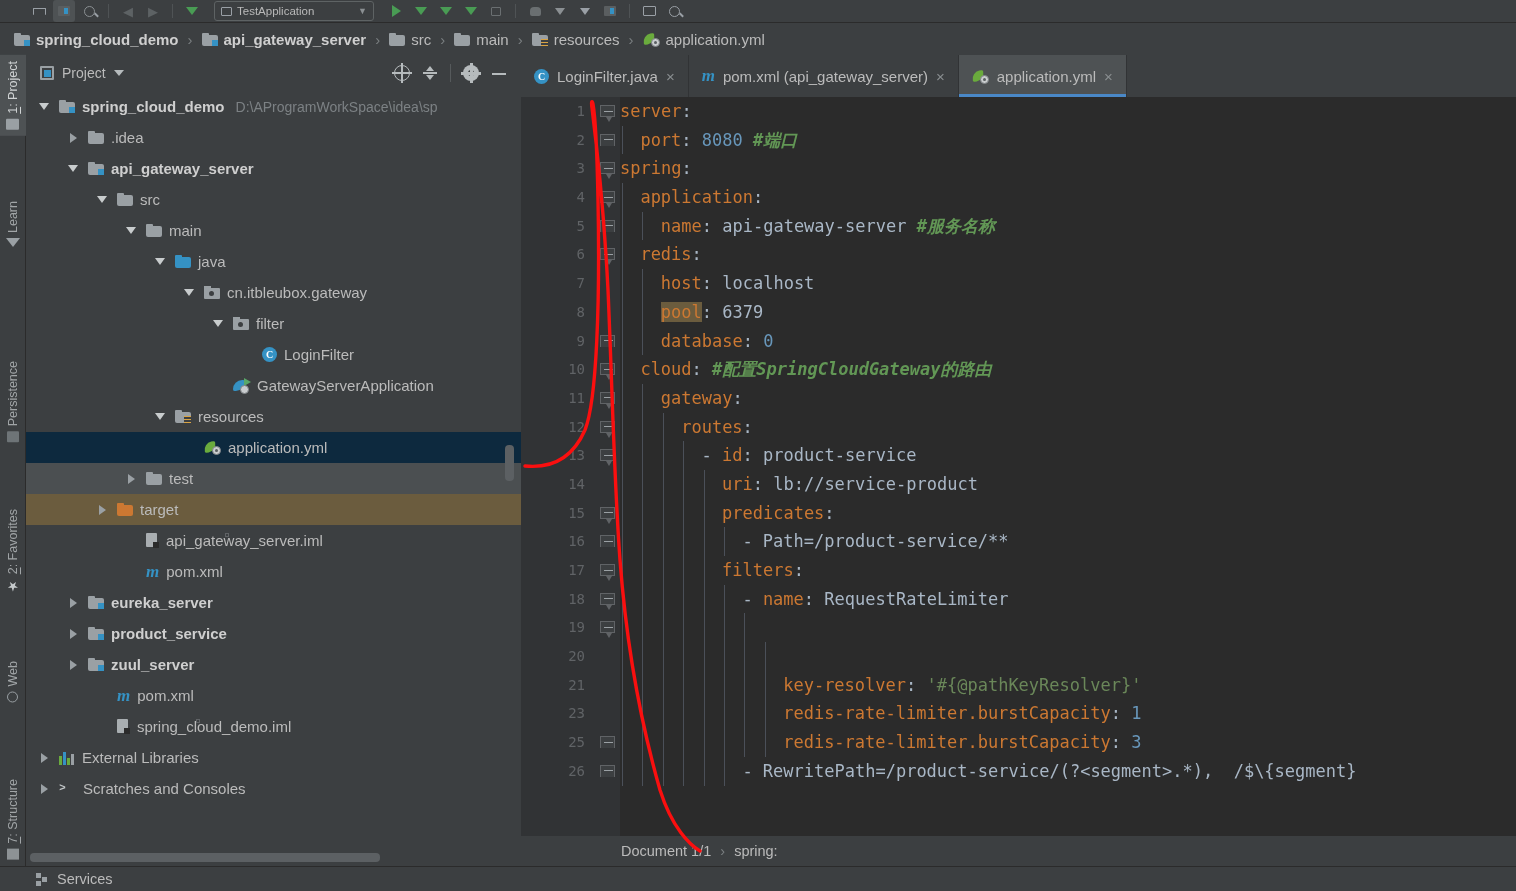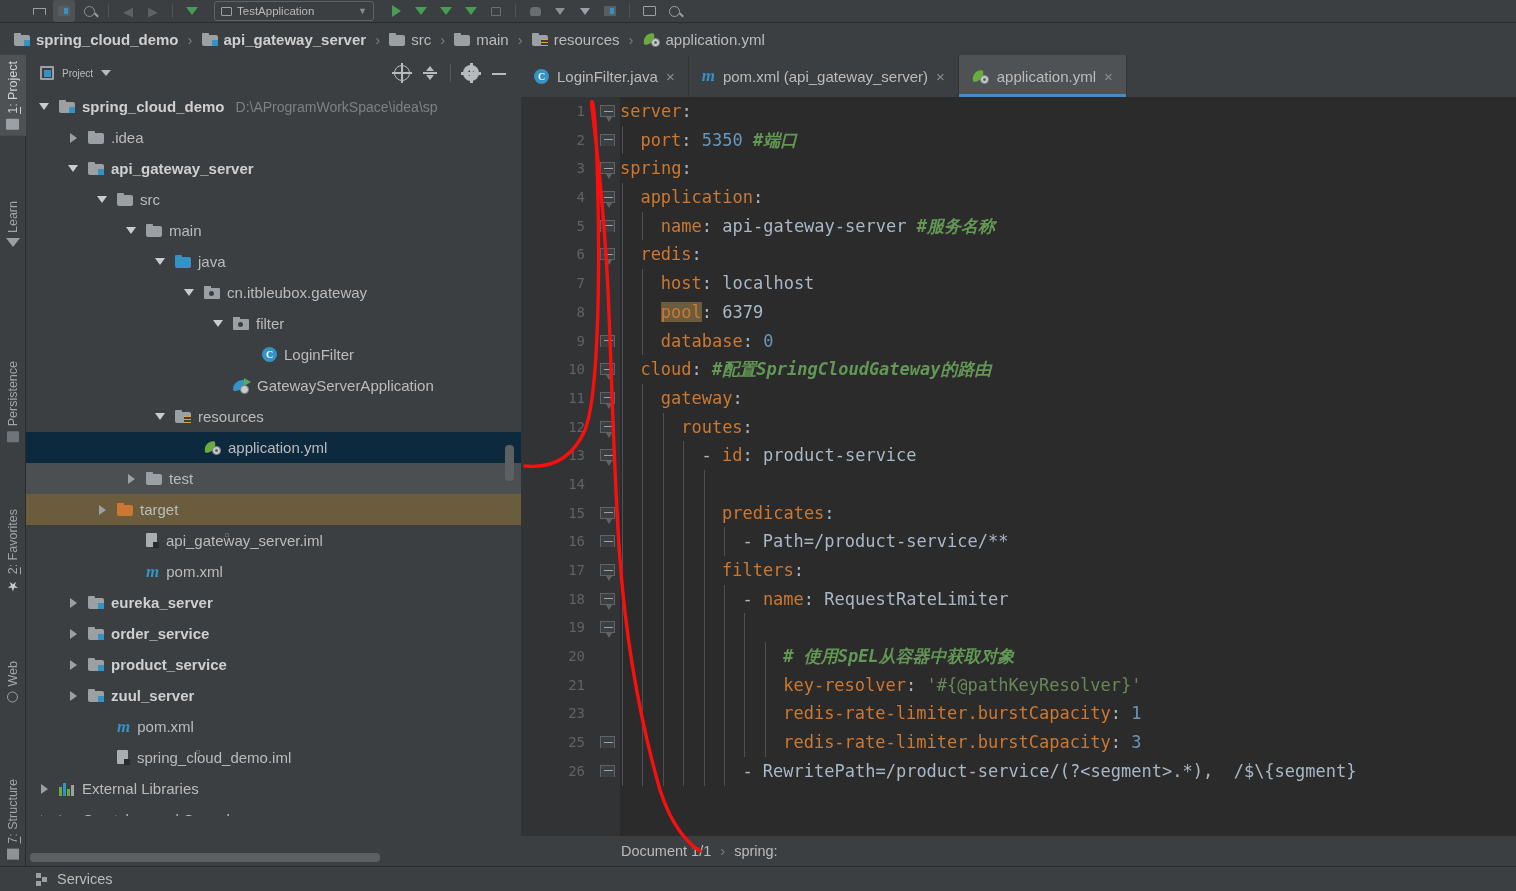--- a/index.html
+++ b/index.html
@@ -128,21 +128,21 @@
 
   
   .project {
     position: absolute; left: 26px; top: 55px; width: 495px; height: 797px;
     background: #3c3f41;
   }
   .proj-header {
     height: 36px; display: flex; align-items: center; padding: 0 8px 0 14px; gap: 8px;
     background: #3c3f41;
   }
-  .proj-title { color: #bbbbbb; font-size: 10px; }
+  .proj-title { color: #bbbbbb; font-size: 14px; }
   .caret-dn { width:0;height:0;border-top:6px solid #b6bbbd;border-left:5px solid transparent;border-right:5px solid transparent; }
   .proj-actions { margin-left: auto; display: flex; align-items: center; gap: 12px; padding-right: 6px; }
   .vsep { width:1px; height:18px; background:#565a5c; }
 
   .tree { position: absolute; left: 0; top: 36px; width: 495px; height: 725px; background: #3c3f41; overflow: hidden; }
   .trow {
     height: 31px; display: flex; align-items: center; gap: 7px;
     color: #bbbbbb; font-size: 15px; white-space: nowrap; padding-right: 6px;
   }
   .trow.sel { background: #0d293e; }
@@ -556,31 +556,20 @@
         </div>
         <div class="trow bold" style="padding-left: 39px;">
           <span class="tarrow">
             <i class="r"></i>
           </span>
           <span class="ico ico-folder module">
             <i class="tab"></i>
             <i class="body"></i>
             <i class="badge"></i>
           </span>
-          <span class="tlabel">order_service</span>
-        </div>
-        <div class="trow bold" style="padding-left: 39px;">
-          <span class="tarrow">
-            <i class="r"></i>
-          </span>
-          <span class="ico ico-folder module">
-            <i class="tab"></i>
-            <i class="body"></i>
-            <i class="badge"></i>
-          </span>
           <span class="tlabel">product_service</span>
         </div>
         <div class="trow bold" style="padding-left: 39px;">
           <span class="tarrow">
             <i class="r"></i>
           </span>
           <span class="ico ico-folder module">
             <i class="tab"></i>
             <i class="body"></i>
             <i class="badge"></i>
@@ -660,21 +649,21 @@
               <i class="mid"></i>
             </span>
             <span class="code" style="padding-left: 0px;"><span class="k">server</span><span class="v">:</span></span>
           </div>
           <div class="line">
             <span class="lnum">2</span>
             <span class="fold end" style="top: 8px;">
               <i class="mid"></i>
             </span>
             <span class="indent-guide" style="left: 101.04px; top: 0px; height: 28.7px;"></span>
-            <span class="code" style="padding-left: 20.4px;"><span class="k">port</span><span class="v">: </span><span class="n">5350</span><span class="v"> </span><span class="cmb">#端口</span></span>
+            <span class="code" style="padding-left: 20.4px;"><span class="k">port</span><span class="v">: </span><span class="n">8080</span><span class="v"> </span><span class="cmb">#端口</span></span>
           </div>
           <div class="line">
             <span class="lnum">3</span>
             <span class="fold open" style="top: 8px;">
               <i class="mid"></i>
             </span>
             <span class="code" style="padding-left: 0px;"><span class="k">spring</span><span class="v">:</span></span>
           </div>
           <div class="line">
             <span class="lnum">4</span>
@@ -760,20 +749,21 @@
             <span class="indent-guide" style="left: 162.24px; top: 0px; height: 28.7px;"></span>
             <span class="code" style="padding-left: 81.6px;"><span class="v">- </span><span class="k">id</span><span class="v">: </span><span class="v">product-service</span></span>
           </div>
           <div class="line">
             <span class="lnum">14</span>
             <span class="indent-guide" style="left: 101.04px; top: 0px; height: 28.7px;"></span>
             <span class="indent-guide" style="left: 121.44px; top: 0px; height: 28.7px;"></span>
             <span class="indent-guide" style="left: 141.84px; top: 0px; height: 28.7px;"></span>
             <span class="indent-guide" style="left: 162.24px; top: 0px; height: 28.7px;"></span>
             <span class="indent-guide" style="left: 182.64px; top: 0px; height: 28.7px;"></span>
+            <span class="code" style="padding-left: 102px;"><span class="k">uri</span><span class="v">: </span><span class="v">lb://service-product</span></span>
           </div>
           <div class="line">
             <span class="lnum">15</span>
             <span class="fold open" style="top: 8px;">
               <i class="mid"></i>
             </span>
             <span class="indent-guide" style="left: 101.04px; top: 0px; height: 28.7px;"></span>
             <span class="indent-guide" style="left: 121.44px; top: 0px; height: 28.7px;"></span>
             <span class="indent-guide" style="left: 141.84px; top: 0px; height: 28.7px;"></span>
             <span class="indent-guide" style="left: 162.24px; top: 0px; height: 28.7px;"></span>
@@ -834,21 +824,20 @@
           <div class="line">
             <span class="lnum">20</span>
             <span class="indent-guide" style="left: 101.04px; top: 0px; height: 28.7px;"></span>
             <span class="indent-guide" style="left: 121.44px; top: 0px; height: 28.7px;"></span>
             <span class="indent-guide" style="left: 141.84px; top: 0px; height: 28.7px;"></span>
             <span class="indent-guide" style="left: 162.24px; top: 0px; height: 28.7px;"></span>
             <span class="indent-guide" style="left: 182.64px; top: 0px; height: 28.7px;"></span>
             <span class="indent-guide" style="left: 203.04px; top: 0px; height: 28.7px;"></span>
             <span class="indent-guide" style="left: 223.44px; top: 0px; height: 28.7px;"></span>
             <span class="indent-guide" style="left: 243.84px; top: 0px; height: 28.7px;"></span>
-            <span class="code" style="padding-left: 163.2px;"><span class="cmb"># 使用SpEL从容器中获取对象</span></span>
           </div>
           <div class="line">
             <span class="lnum">21</span>
             <span class="indent-guide" style="left: 101.04px; top: 0px; height: 28.7px;"></span>
             <span class="indent-guide" style="left: 121.44px; top: 0px; height: 28.7px;"></span>
             <span class="indent-guide" style="left: 141.84px; top: 0px; height: 28.7px;"></span>
             <span class="indent-guide" style="left: 162.24px; top: 0px; height: 28.7px;"></span>
             <span class="indent-guide" style="left: 182.64px; top: 0px; height: 28.7px;"></span>
             <span class="indent-guide" style="left: 203.04px; top: 0px; height: 28.7px;"></span>
             <span class="indent-guide" style="left: 223.44px; top: 0px; height: 28.7px;"></span>

